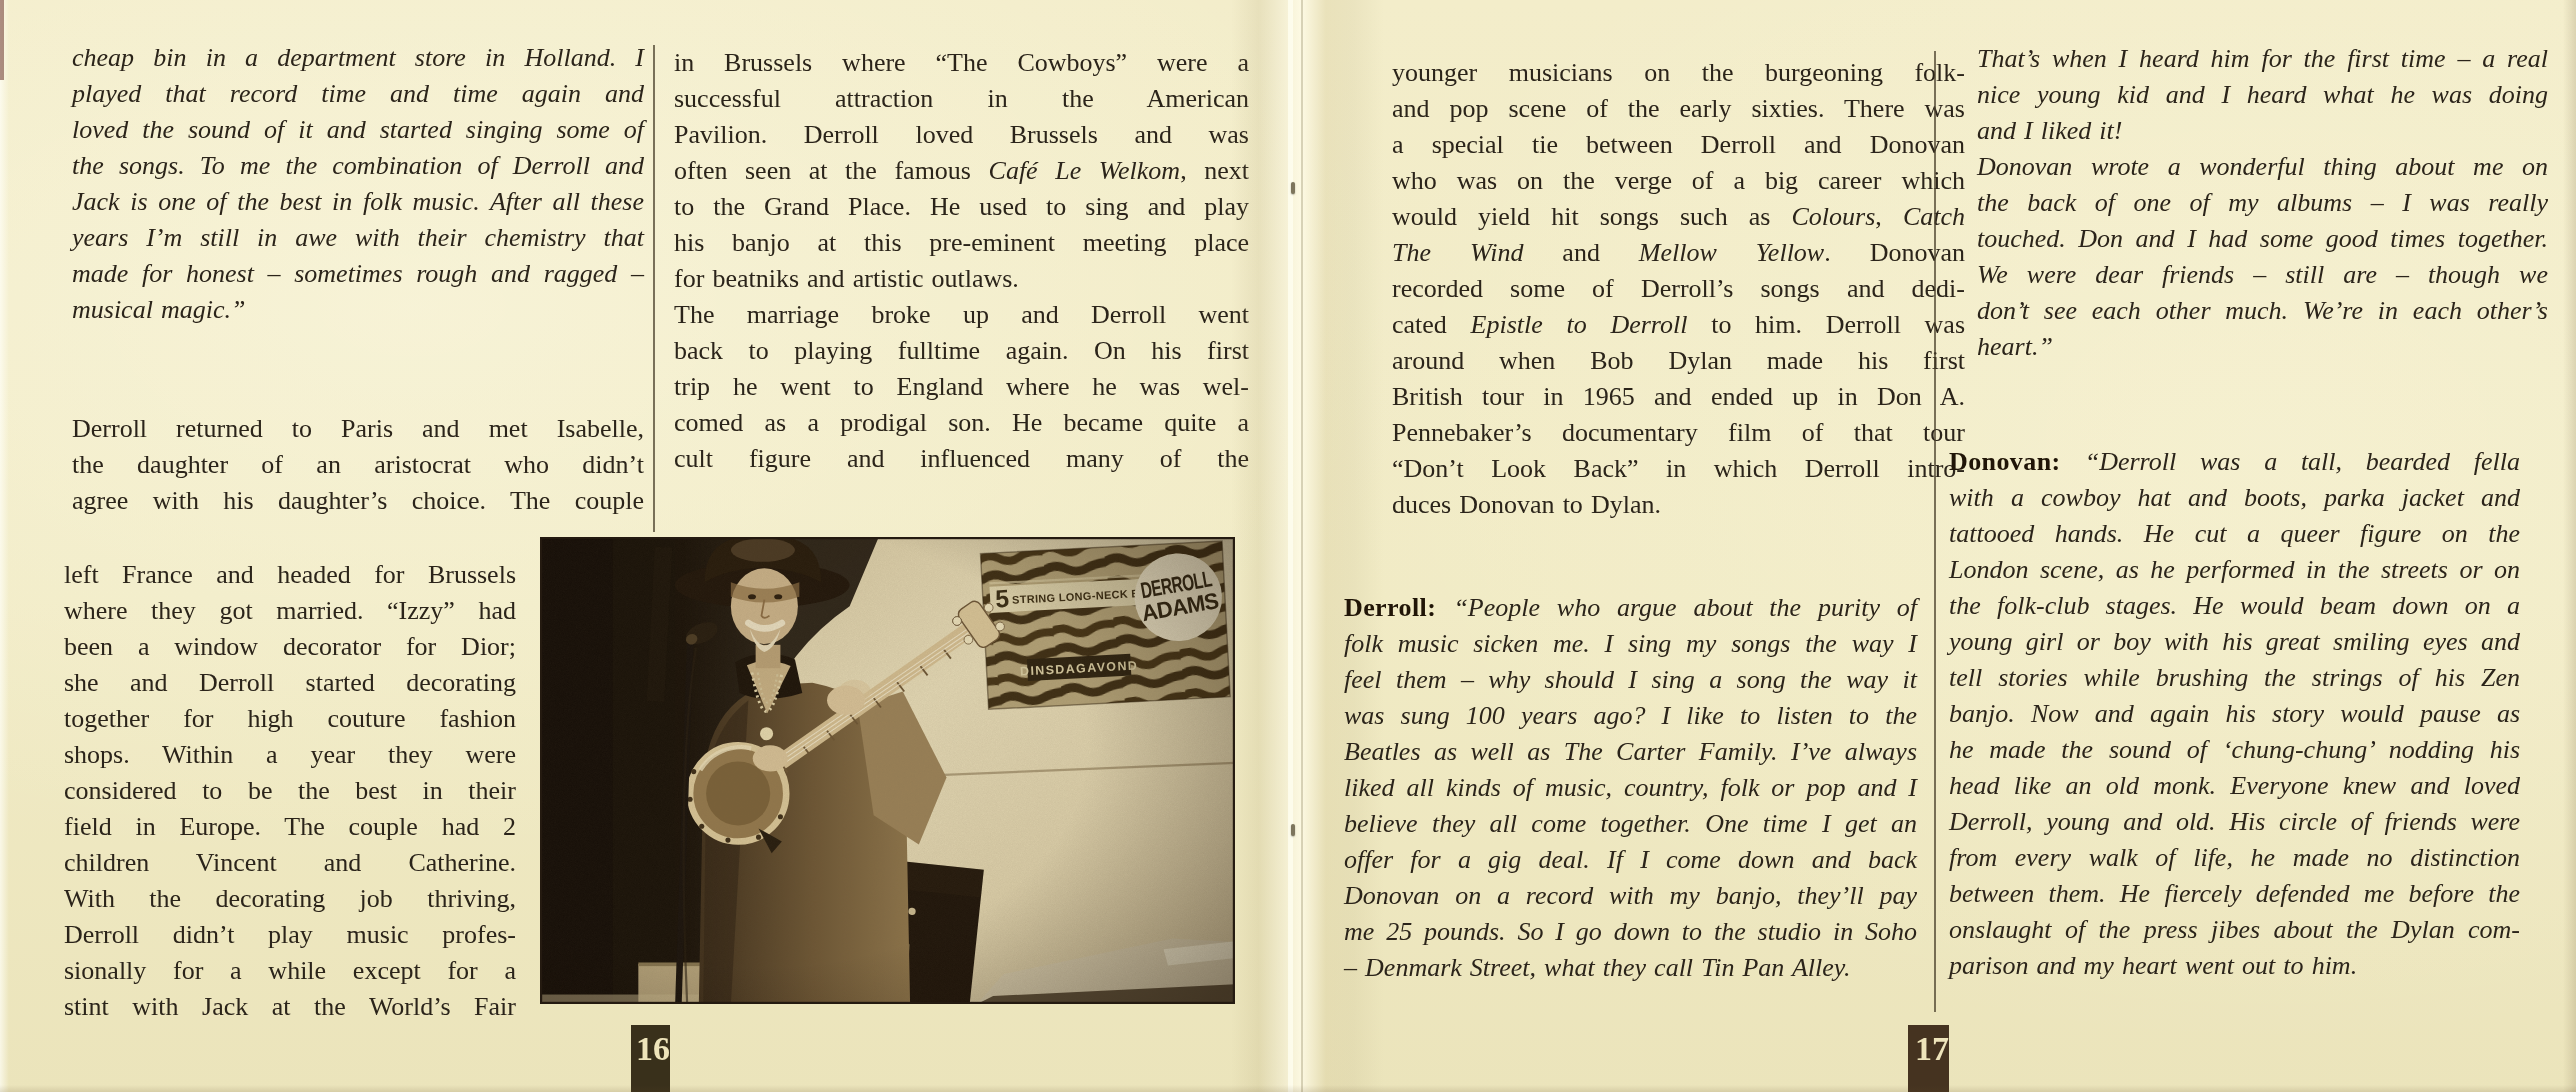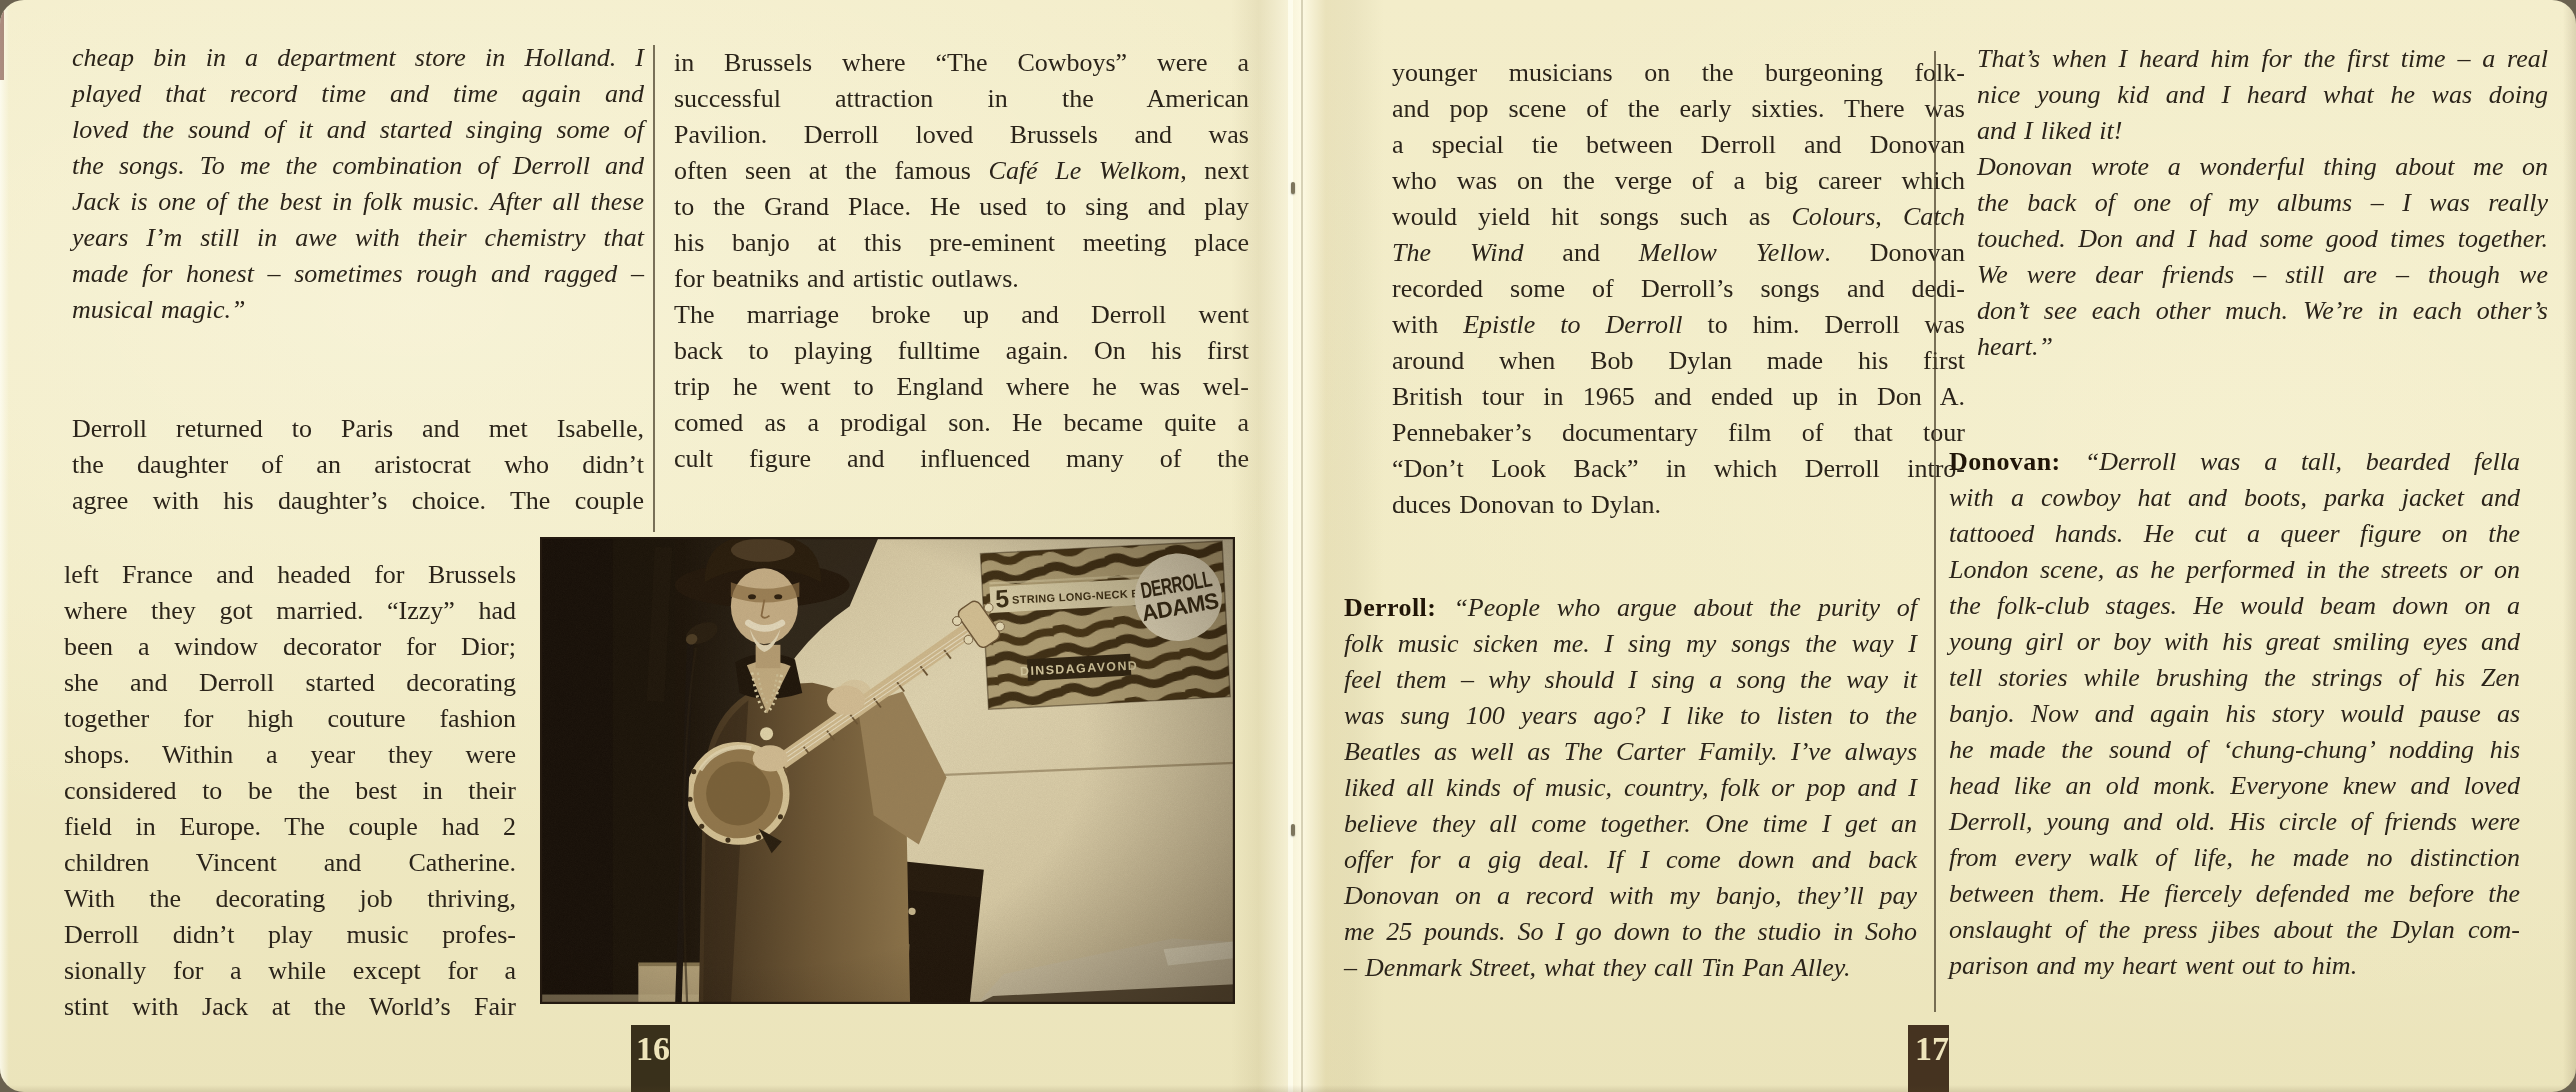--- a/index.html
+++ b/index.html
@@ -2,21 +2,21 @@
 <html style="font-size:11.7px"><head>
 <meta charset="utf-8">
 <style>
   html,body{margin:0;padding:0;background:#6b6250;}
   .canvas{
     position:relative;width:2576px;height:1092px;overflow:hidden;
     background:
       radial-gradient(ellipse 1675px 910px at 16% 28%, rgba(255,253,238,.38), transparent 62%),
       radial-gradient(ellipse 1457px 947px at 88% 40%, rgba(255,252,234,.25), transparent 65%),
       linear-gradient(180deg,#f3edca 0%,#f1ebc5 55%,#ebe4bb 100%);
-    font-family:"Liberation Serif", serif;color:#2b241a;border-radius:24px;
+    font-family:"Liberation Serif", serif;color:#2b241a;
   }
   .col{position:absolute;font-size:26px;}
   .ln{height:36px;line-height:36px;text-align:justify;text-align-last:justify;white-space:nowrap;word-spacing:.06em;}
   .ln.end{text-align-last:left;}
   .s-i{font-style:italic;}
   .s-r{font-style:normal;}
   .s-b{font-weight:bold;color:#201507;letter-spacing:0.4px;}
   .c1q{left:72px;top:40px;width:572px;}
   .c1w{left:72px;top:411px;width:572px;}
   .c1n{left:64px;top:521px;width:452px;margin-top:36px;}
@@ -273,21 +273,21 @@
   <div class="staple s2"></div>
 
   <div class="col c3a">
       <div class="ln"><span class="s-r">younger musicians on the burgeoning folk-</span></div>
       <div class="ln"><span class="s-r">and pop scene of the early sixties. There was</span></div>
       <div class="ln"><span class="s-r">a special tie between Derroll and Donovan</span></div>
       <div class="ln"><span class="s-r">who was on the verge of a big career which</span></div>
       <div class="ln"><span class="s-r">would yield hit songs such as </span><span class="s-i">Colours</span><span class="s-r">, </span><span class="s-i">Catch</span></div>
       <div class="ln"><span class="s-i">The Wind</span><span class="s-r"> and </span><span class="s-i">Mellow Yellow</span><span class="s-r">. Donovan</span></div>
       <div class="ln"><span class="s-r">recorded some of Derroll’s songs and dedi-</span></div>
-      <div class="ln"><span class="s-r">with </span><span class="s-i">Epistle to Derroll</span><span class="s-r"> to him. Derroll was</span></div>
+      <div class="ln"><span class="s-r">cated </span><span class="s-i">Epistle to Derroll</span><span class="s-r"> to him. Derroll was</span></div>
       <div class="ln"><span class="s-r">around when Bob Dylan made his first</span></div>
       <div class="ln"><span class="s-r">British tour in 1965 and ended up in Don A.</span></div>
       <div class="ln"><span class="s-r">Pennebaker’s documentary film of that tour</span></div>
       <div class="ln"><span class="s-r">“Don’t Look Back” in which Derroll intro-</span></div>
       <div class="ln end"><span class="s-r">duces Donovan to Dylan.</span></div>
     </div>
   <div class="col c3b">
       <div class="ln"><span class="s-b">Derroll: </span><span class="s-i">“People who argue about the purity of</span></div>
       <div class="ln"><span class="s-i">folk music sicken me. I sing my songs the way I</span></div>
       <div class="ln"><span class="s-i">feel them – why should I sing a song the way it</span></div>

